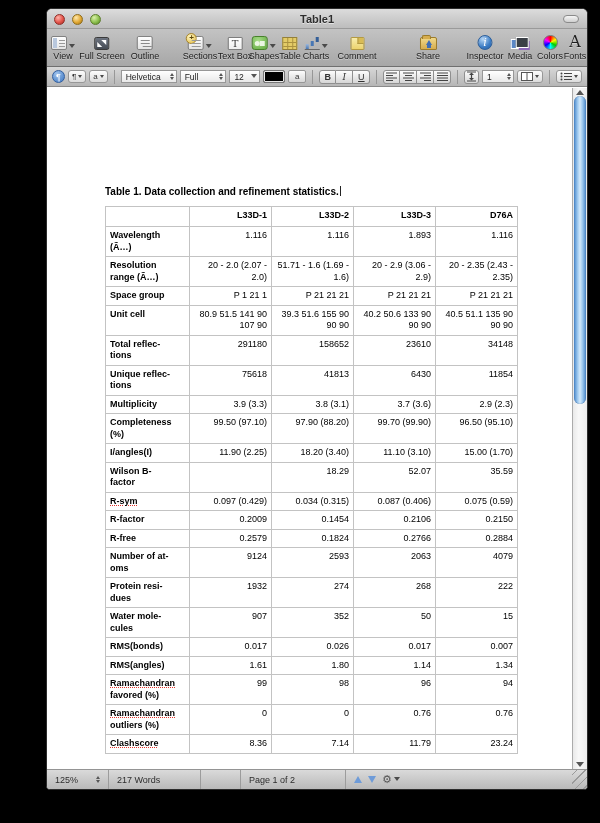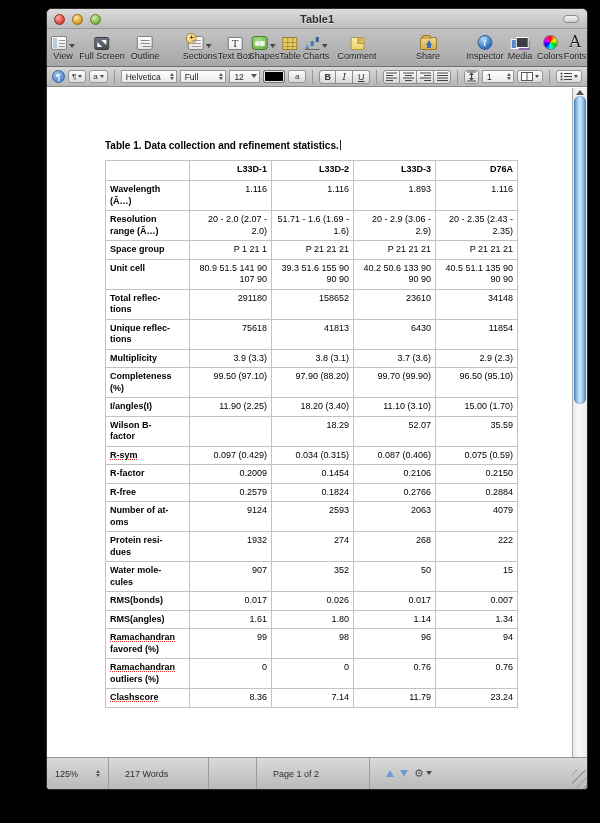--- a/index.html
+++ b/index.html
@@ -91,43 +91,43 @@
   .seg-group { display:flex; }
   .seg { width:17px; height:14px; background:linear-gradient(#fdfdfd,#d6d6d6); border:1px solid #8f8f8f; border-left-width:0;
          display:flex; align-items:center; justify-content:center; font-size:9px; color:#333; }
   .seg:first-child { border-left-width:1px; border-radius:3px 0 0 3px; }
   .seg:last-child { border-radius:0 3px 3px 0; }
   .seg.only { border-radius:3px; border-left-width:1px; }
   .b-label{font-weight:bold} .i-label{font-style:italic; font-family:"DejaVu Serif",serif} .u-label{text-decoration:underline}
 
   
   .content { position:absolute; top:79px; bottom:20px; left:0; right:0; background:#fff; }
-  .docpane { position:absolute; inset:0 15px 0 0; overflow:hidden; }
+  .docpane { position:absolute; inset:0 15px 0 0; overflow:hidden;margin-top:46px; }
   .doc-title { position:absolute; left:58px; top:52px; font-size:10px; font-weight:bold; color:#000; white-space:nowrap; }
   .cursor { display:inline-block; width:1px; height:10px; background:#222; vertical-align:-1px; margin-left:1px; }
   .doc-table { position:absolute; left:58px; top:72px; border-collapse:collapse; table-layout:fixed; width:412px;
                font-size:9px; line-height:11.5px; color:#000; }
   .doc-table th, .doc-table td { border:1px solid #c3c3c3; padding:3px 4px; vertical-align:top; overflow:hidden; }
   .doc-table thead th { font-weight:bold; text-align:right; height:20px; }
   .doc-table th.row-label { font-weight:bold; text-align:left; }
   .doc-table td.val { text-align:right; font-weight:normal; }
   .misspell { text-decoration:underline dotted #e2342b; text-decoration-thickness:1px; text-underline-offset:1px; }
 
   
   .scrollbar { position:absolute; top:0; bottom:0; right:0; width:15px; background:linear-gradient(90deg,#e9e9e9,#f8f8f8 40%,#ececec); border-left:1px solid #ababab; }
   .scroll-thumb { position:absolute; left:1px; right:1px; top:8px; height:308px; border-radius:7px;
       background:linear-gradient(90deg,#4a86c8,#9ec9ef 30%,#d3e9fb 50%,#9ec9ef 70%,#4a86c8);
       box-shadow:inset 0 0 1px #2f5f96; }
   .scroll-arrow { position:absolute; left:3px; width:0; height:0; border-left:4px solid transparent; border-right:4px solid transparent; }
   .scroll-arrow.up { top:2px; border-bottom:5px solid #555; }
   .scroll-arrow.down { bottom:2px; border-top:5px solid #555; }
 
   
-  .statusbar { position:absolute; left:0; right:0; bottom:0; height:32px; background:linear-gradient(#dadada,#b9b9b9);
-               border-top:1px solid #949494; display:flex; align-items:center; font-size:9px; color:#2d2d2d;gap:8px; }
+  .statusbar { position:absolute; left:0; right:0; bottom:0; height:20px; background:linear-gradient(#dadada,#b9b9b9);
+               border-top:1px solid #949494; display:flex; align-items:center; font-size:9px; color:#2d2d2d; }
   .sb-seg { display:flex; align-items:center; height:100%; padding:0 8px; border-right:1px solid #9c9c9c; }
   .sb-seg.noline { border-right:none; }
   .sb-zoom { width:62px; justify-content:space-between; }
   .sb-words { width:92px; }
   .sb-spacer { width:40px; border-right:1px solid #9c9c9c; height:100%; }
   .sb-page { width:105px; }
   .sb-nav { gap:6px; }
   .tri { width:0; height:0; border-left:4.5px solid transparent; border-right:4.5px solid transparent; display:inline-block; }
   .tri.up { border-bottom:7px solid #6e9bd8; }
   .tri.down { border-top:7px solid #6e9bd8; }

